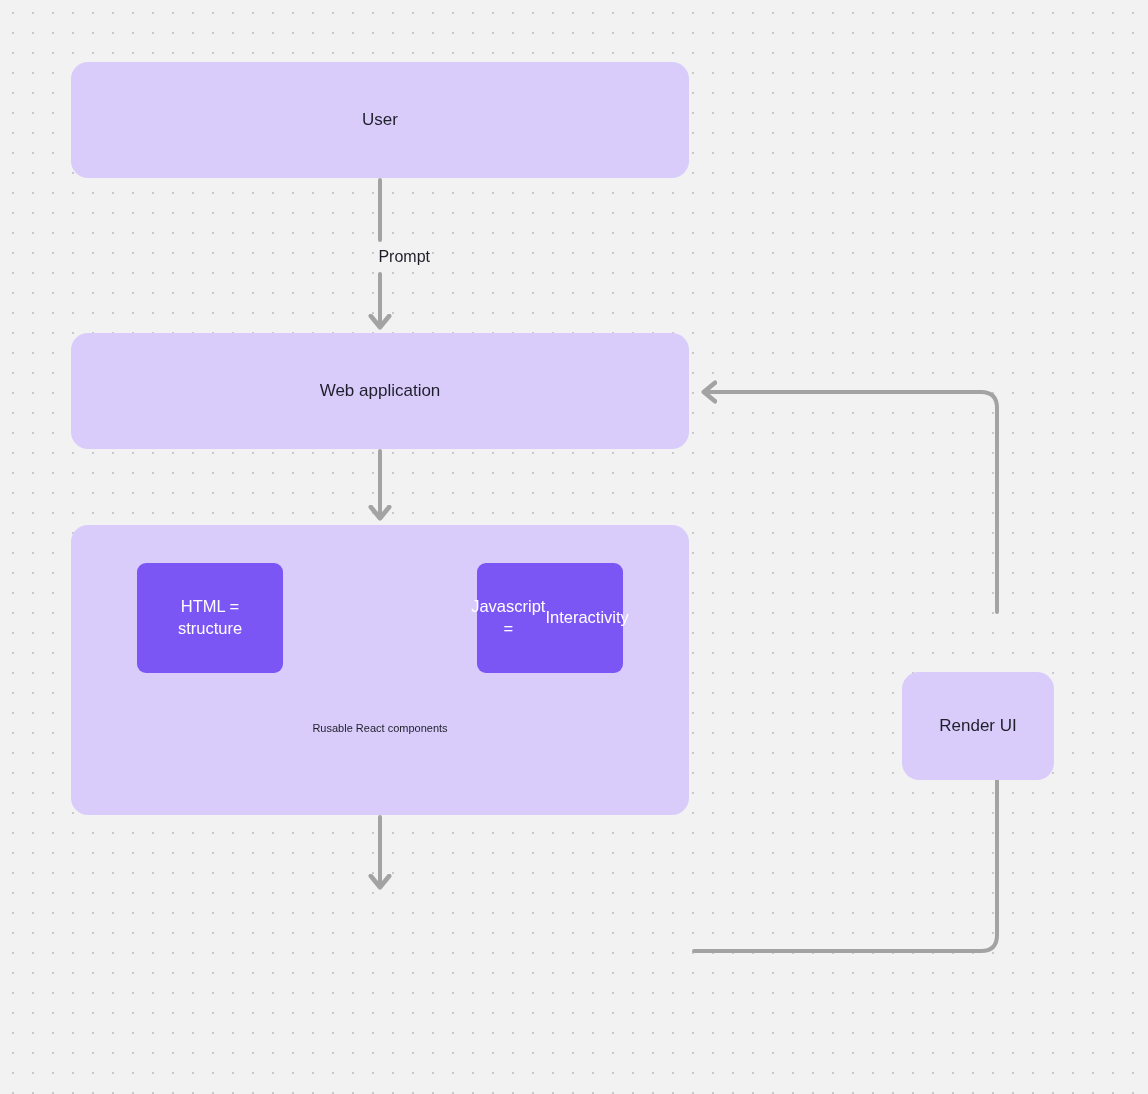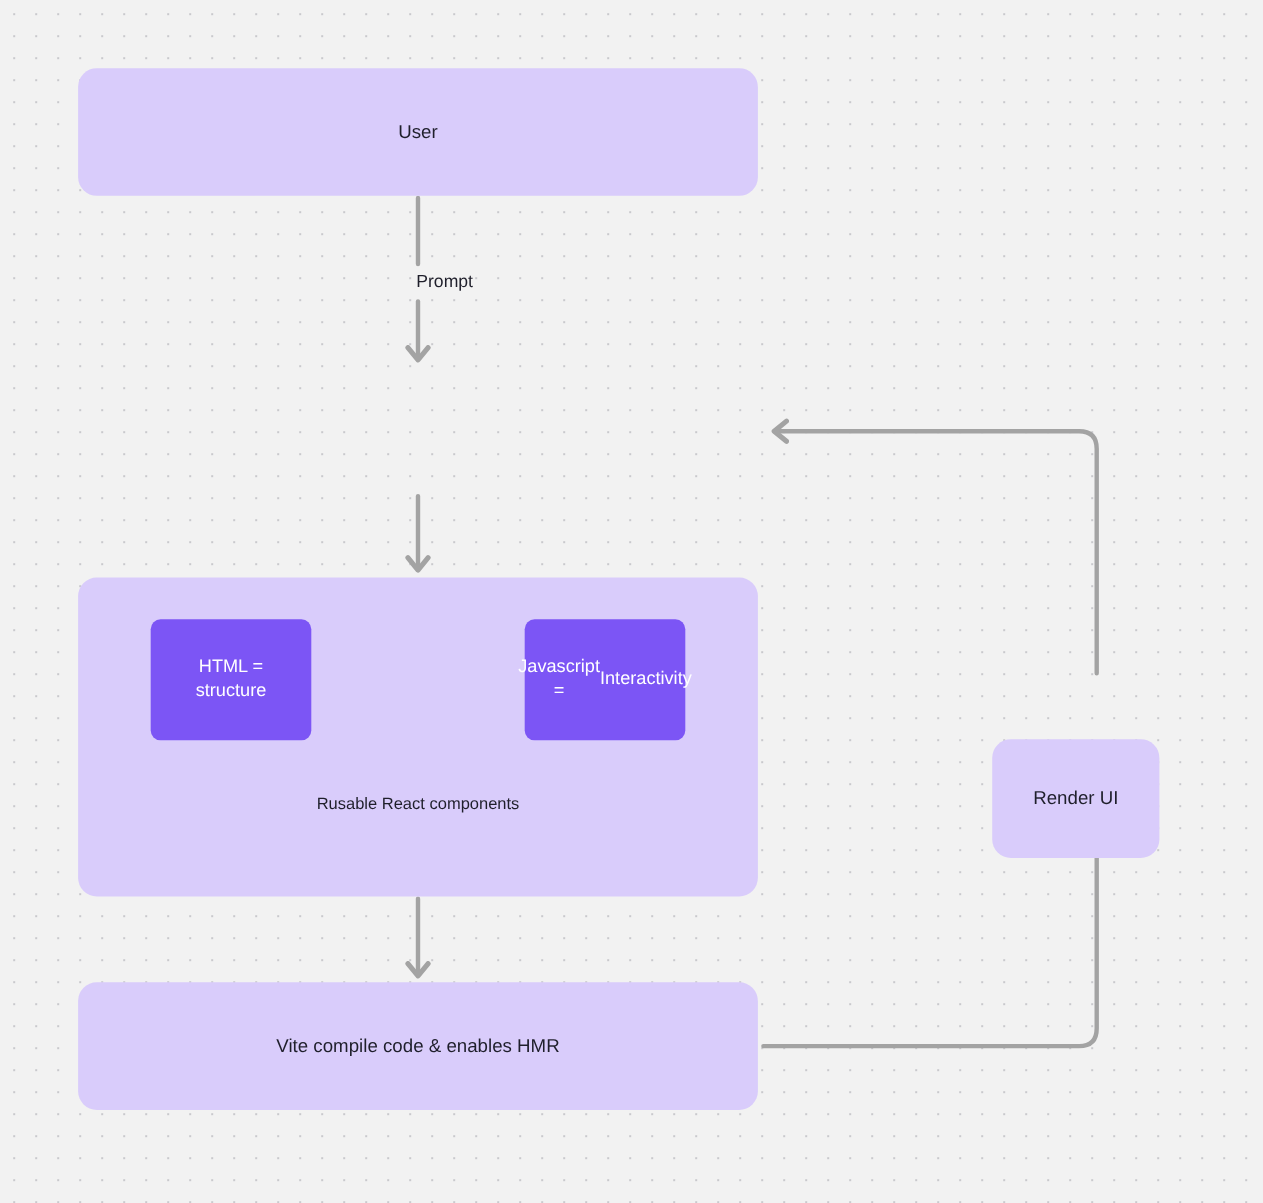--- a/index.html
+++ b/index.html
@@ -41,21 +41,21 @@
   .node-violet {
     background-color: #7c55f5;
     color: #ffffff;
     font-size: 16.5px;
     border-radius: 9px;
   }
   .node-label-inner {
     position: absolute;
     text-align: center;
     color: #1f1f2b;
-    font-size: 15px;
+    font-size: 11px;
   }
   .edge-label {
     position: absolute;
     font-size: 16px;
     color: #1f1f2b;
     text-align: right;
     line-height: 1;
     white-space: nowrap;
   }
   svg.edges {
@@ -92,38 +92,38 @@
 
     <path d="M 997 612 L 997 408 Q 997 392 981 392 L 705 392" fill="none" stroke="#a3a3a3" stroke-width="4" stroke-linecap="round" stroke-linejoin="round" marker-end="url(#arrowhead)"></path>
   </svg>
 
   <div class="node node-lilac" style="left:71px; top:62px; width:618px; height:116px;">
     <span>User</span>
   </div>
 
   <div class="edge-label" style="left:330px; top:249px; width:100px;">Prompt</div>
 
+  <div class="node node-lilac" style="left:71px; top:333px; width:618px; height:116px;">
+    <span>Web application</span>
+  </div>
 
   <div class="node node-lilac" style="left:71px; top:525px; width:618px; height:290px; display:block;">
 
     <div class="node node-violet" style="left:66px; top:38px; width:146px; height:110px; flex-direction:column;">
       <span>HTML =</span>
       <span>structure</span>
     </div>
 
 
     <div class="node node-violet" style="left:406px; top:38px; width:146px; height:110px; flex-direction:row;">
       <span>Javascript =</span>
       <span>Interactivity</span>
     </div>
 
     <div class="node-label-inner" style="left:0px; top:196px; width:618px;">Rusable React components</div>
   </div>
 
-  <div class="node node-lilac" style="left:71px; top:893px; width:618px; height:116px;">
-    <span>Vite compile code &amp; enables HMR</span>
-  </div>
 
   <div class="node node-lilac" style="left:902px; top:629px; width:152px; height:108px;margin-top:43px;">
     <span>Render UI</span>
   </div>
 
 </div>
 
 </body></html>

